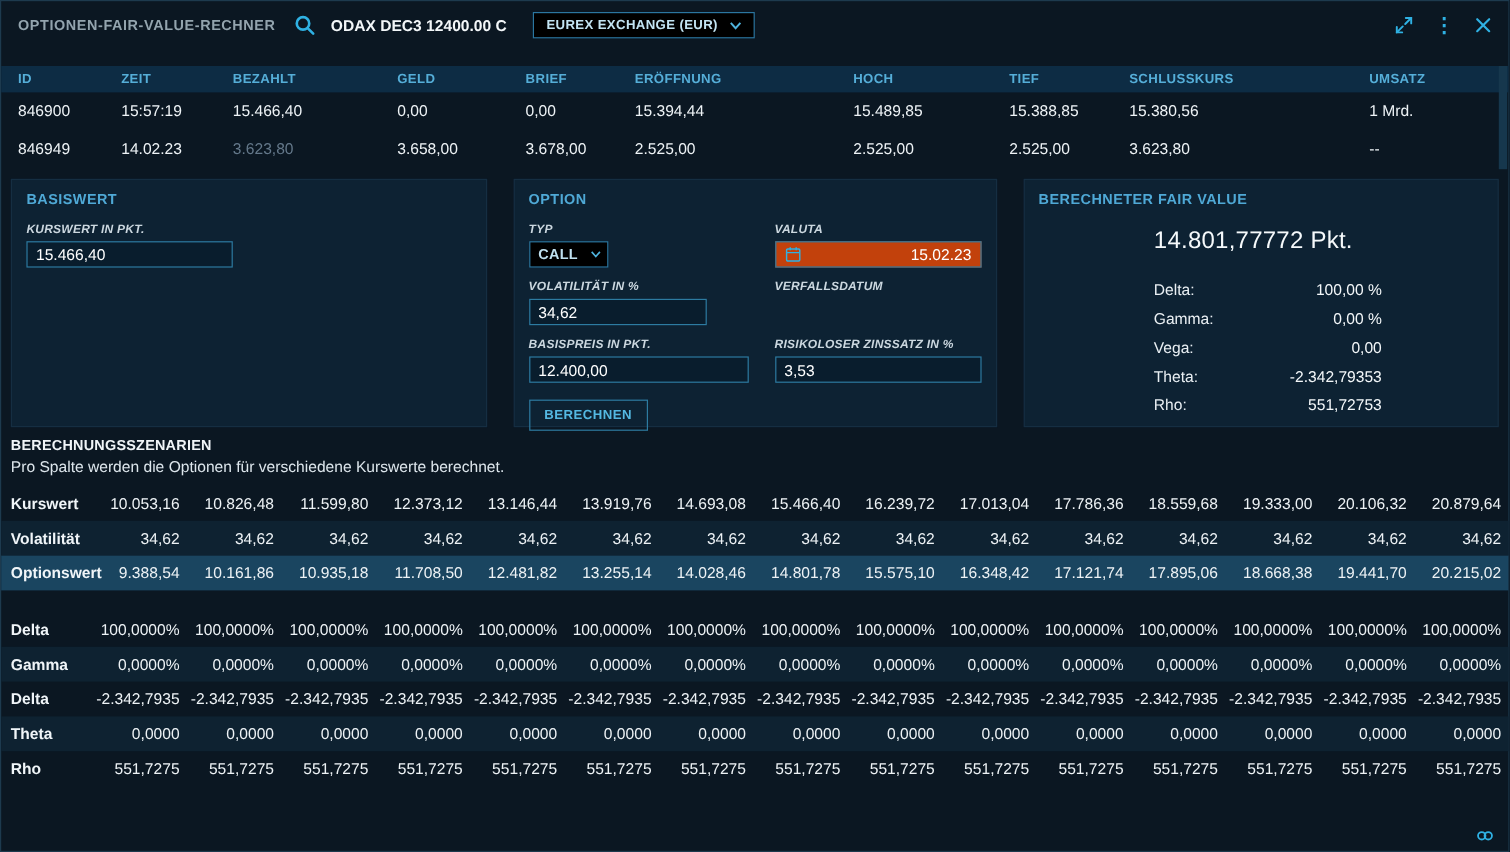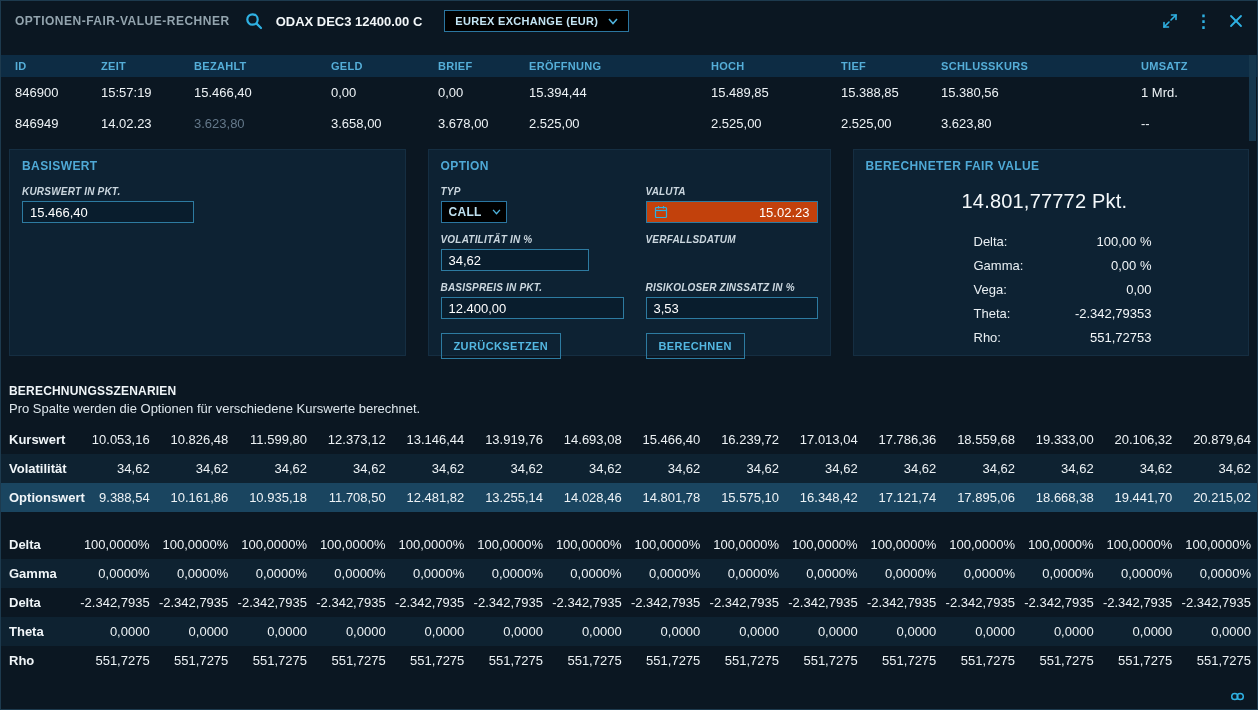--- a/index.html
+++ b/index.html
@@ -64,25 +64,25 @@
   .btn {
     background: transparent; border: 1px solid #2d7ba1; color: #54b8e2;
     font-size: 11px; font-weight: bold; letter-spacing: .4px; padding: 6px 12px;
     font-family: inherit; cursor: pointer;
   }
 
   .fv-body { padding: 10px 12px 0 108px; }
   .fv-value { font-size: 20px; color: #f5f9fb; margin-bottom: 16px; letter-spacing: .2px; }
   .greeks { width: 190px; }
   .greek-row { display: flex; justify-content: space-between; align-items: center; height: 24px; font-size: 13px; }
-  .greek-label { color: #e9eff3; margin-left: 12px; }
+  .greek-label { color: #e9eff3; }
   .greek-value { color: #f3f7f9; }
 
   
-  .scenarios { padding-top: 28px; }
+  .scenarios { padding-top: 8px; }
   .scenario-heading { padding: 0 8px; font-size: 12px; font-weight: bold; color: #f0f5f8; letter-spacing: .2px; }
   .scenario-subtitle { padding: 3px 8px 9px; font-size: 13px; color: #dde6ec; }
   .sgroup + .sgroup { margin-top: 18px; }
   .srow { display: grid; grid-template-columns: 76px repeat(15, 1fr); align-items: center; height: 29px; }
   .srow.stripe { background: #0e2231; }
   .srow.emphasis { background: #1a4560; }
   .slabel { font-size: 13px; font-weight: bold; padding-left: 8px; color: #f0f5f8; white-space: nowrap; }
   .scell { font-size: 13px; text-align: right; padding-right: 6px; color: #edf2f5; white-space: nowrap; }
 
   .footer-link { position: absolute; right: 12px; bottom: 7px; cursor: pointer; }
@@ -229,23 +229,20 @@
         <div>
           <label class="field-label">BASISPREIS IN PKT.</label>
           <input class="text-input w-full" value="12.400,00" style="">
         </div>
 
         <div>
           <label class="field-label">RISIKOLOSER ZINSSATZ IN %</label>
           <input class="text-input w-172" value="3,53" style="">
         </div>
 
-        <div class="btn-cell">
-          <button class="btn">ZURÜCKSETZEN</button>
-        </div>
         <div class="btn-cell">
           <button class="btn">BERECHNEN</button>
         </div>
 
       </div>
     </div>
 
     <div class="panel">
       <div class="panel-title">BERECHNETER FAIR VALUE</div>
       <div class="fv-body">

